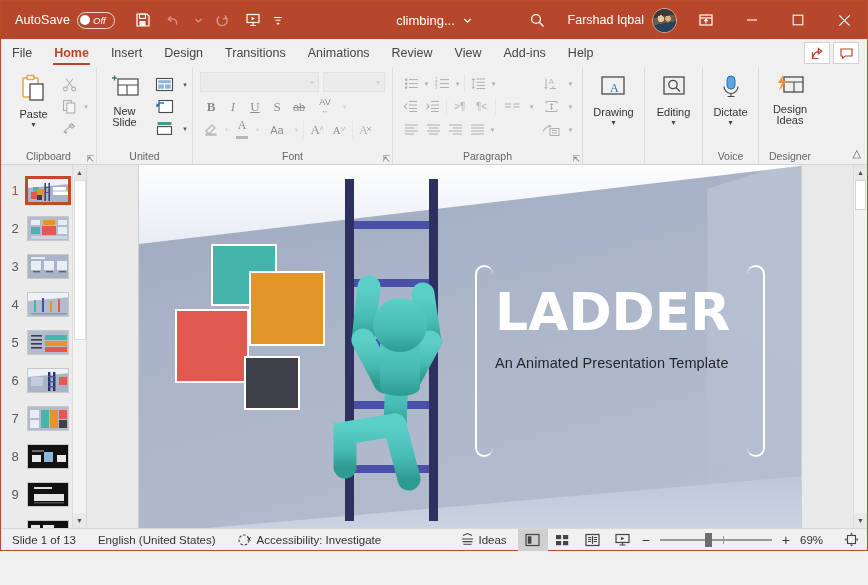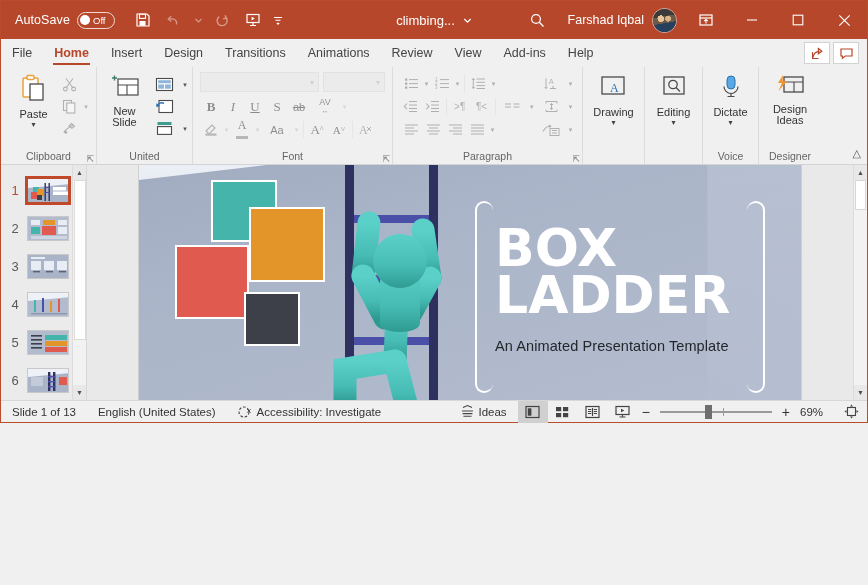--- a/index.html
+++ b/index.html
@@ -2,36 +2,36 @@
 <html><head>
 <meta charset="utf-8">
 <style>
   * { box-sizing: border-box; margin: 0; padding: 0; }
   html, body {
     width: 868px; height: 585px;
     font-family: "Liberation Sans", sans-serif;
     overflow: hidden;
     background: #f0f0f0;
   }
-  .app { width: 868px; height: 423px; position: relative; display: flex; flex-direction: column;
+  .app { width: 868px; height: 551px; position: relative; display: flex; flex-direction: column;
          border: 1px solid #b94c2d; background: #22c55e; }
 
   
   .titlebar {
     height: 38px; background: #b7472a; display: flex; align-items: center;
     color: #fff; flex: 0 0 38px; position: relative;
   }
   .autosave { display: flex; align-items: center; gap: 7px; margin-left: 14px; }
   .autosave .lbl { font-size: 12.5px; color: #fff; letter-spacing: .1px; }
   .toggle {
     width: 38px; height: 17px; border: 1.3px solid #f3d9d1; border-radius: 9px;
     display: flex; align-items: center; padding: 0 2px; gap: 3px;
   }
   .toggle .knob { width: 10px; height: 10px; border-radius: 50%; background: #fff; }
-  .toggle .off { font-size: 9.5px; color: #fff; }
+  .toggle .off { font-size: 9.5px; color: #fff; font-style: italic; }
   .qat { display: flex; align-items: center; gap: 2px; margin-left: 14px; }
   .qat .qbtn {
     width: 28px; height: 26px; display: flex; align-items: center; justify-content: center;
     border-radius: 2px;
   }
   .qat .qbtn svg { display: block; }
   .qat .dim { opacity: .45; }
   .qat .tiny { width: 18px; }
   .doctitle {
     position: absolute; left: 0; right: 0; text-align: center;
@@ -876,21 +876,20 @@
             <path d="M70 178 L20 186 L20 220"></path>
             <path d="M70 178 L84 232"></path>
           </g>
           <path d="M55 98 C55 78, 95 78, 95 98 L95 140 C95 152, 55 152, 55 140 Z" fill="url(#tealg)"></path>
           <circle cx="75" cy="78" r="27" fill="url(#tealg)"></circle>
         </svg>
 
         <div class="bracket l" style="left:336px; top:106px; width:18px; height:192px;"></div>
         <div class="bracket r" style="left:608px; top:106px; width:18px; height:192px;"></div>
         <div class="titleblock" style="left:356px; top:130px; width:260px;">
-          <div class="bigtitle">BOX</div>
           <div class="bigtitle">LADDER</div>
           <div class="subtitle">An Animated Presentation Template</div>
         </div>
       </div>
     </div>
 
     <div class="vsb">
       <div class="arrow">▲</div>
       <div class="track">
         <div class="bar"></div>

